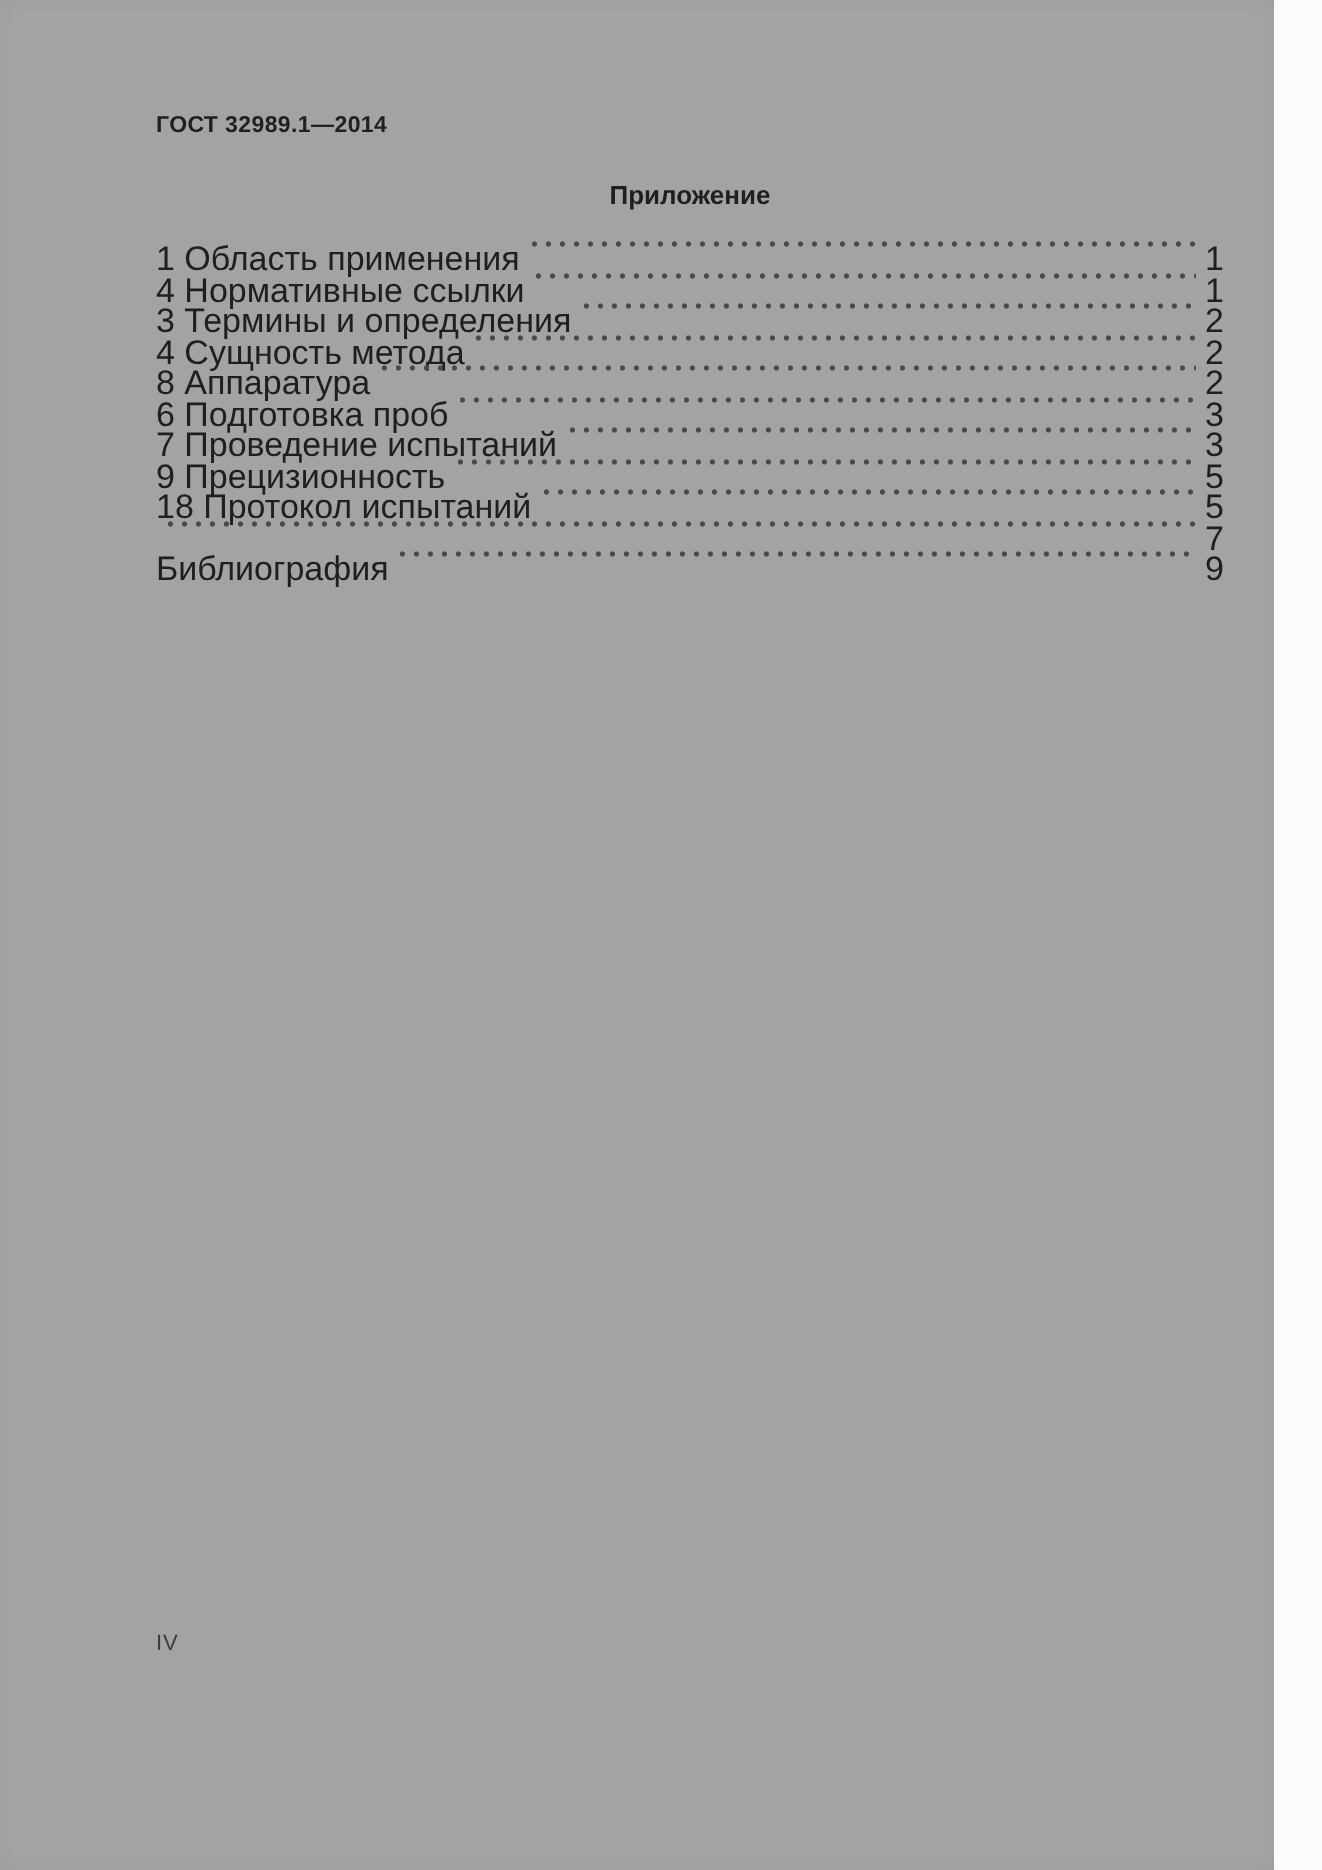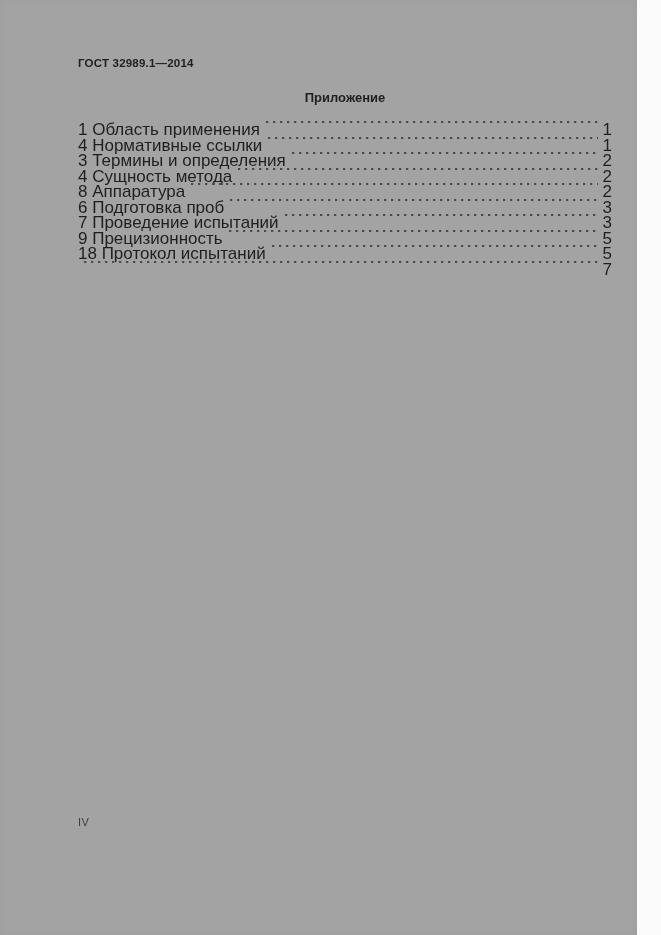--- a/index.html
+++ b/index.html
@@ -139,18 +139,23 @@
       <span class="toc-label">18 Протокол испытаний</span>
       <span class="toc-leader"></span>
       <span class="toc-page">5</span>
     </div>
 
     <div class="toc-row">
       <span class="toc-leader"></span>
       <span class="toc-page">7</span>
     </div>
 
+    <div class="toc-row">
+      <span class="toc-label">Библиография</span>
+      <span class="toc-leader"></span>
+      <span class="toc-page">9</span>
+    </div>
 
   </div>
 
   <div class="doc-footer">IV</div>
 
 </div>
 
 </body></html>

